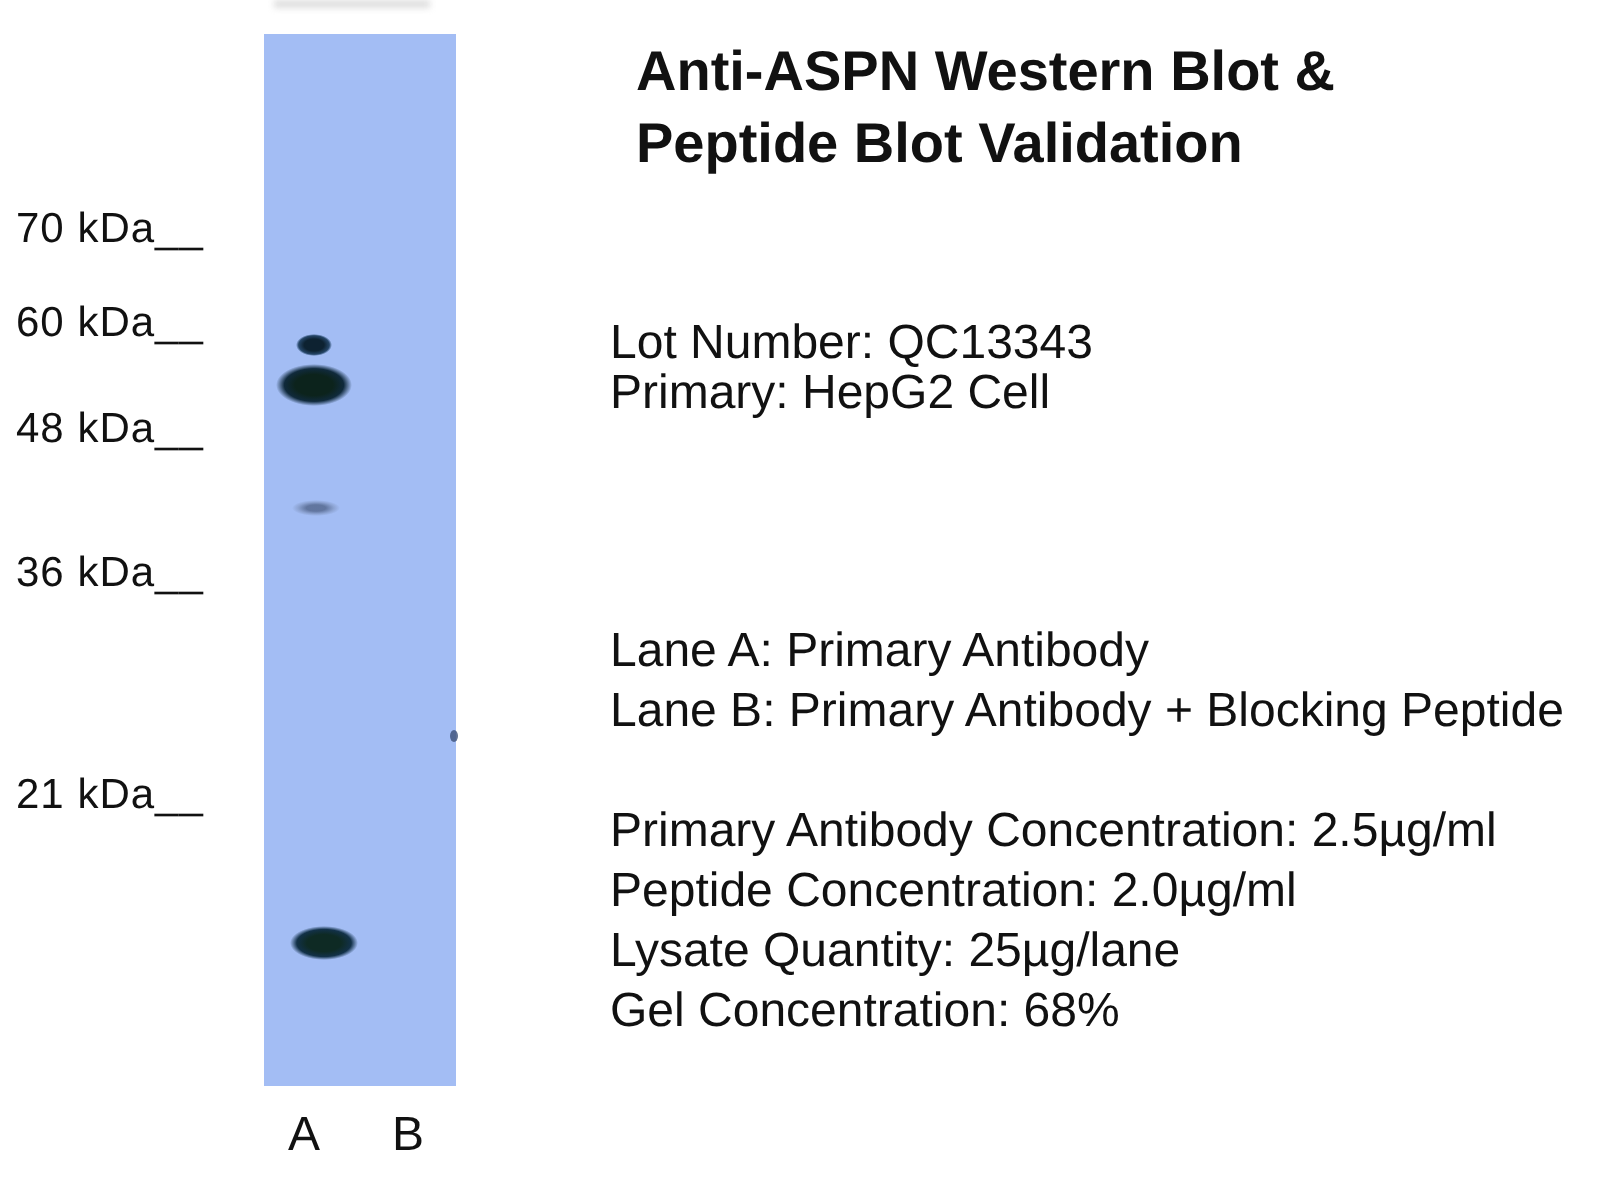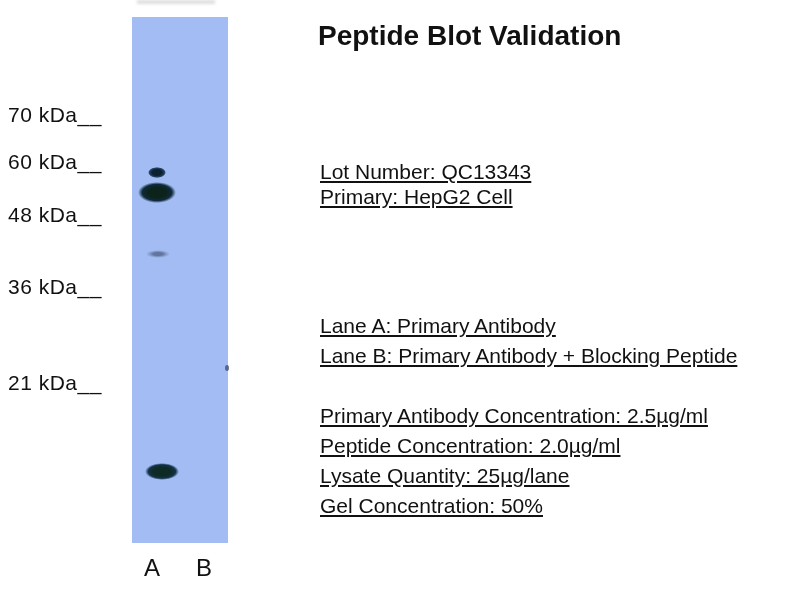--- a/index.html
+++ b/index.html
@@ -78,67 +78,67 @@
     position: absolute;
     left: 318px; top: 18px;
     font-size: 28px;
     font-weight: bold;
     line-height: 36px;
     color: var(--text, #111111);
     white-space: nowrap;
   }
   .info-block {
     position: absolute;
-    left: 320px;
-    font-size: 21px;
+    left: 305px;
+    font-size: 24px;
     color: var(--text, #111111);
     white-space: nowrap;
-    text-decoration: underline;
   }
   .block-lot    { top: 159px; line-height: 25px; }
   .block-lanes  { top: 311px; line-height: 30px; }
   .block-conds  { top: 401px; line-height: 30px; }
 </style>
 </head>
 <body>
 
 <div class="stage">
 
   <div class="marker" style="top:103px">70 kDa__</div>
   <div class="marker" style="top:150px">60 kDa__</div>
   <div class="marker" style="top:203px">48 kDa__</div>
   <div class="marker" style="top:275px">36 kDa__</div>
-  <div class="marker" style="top:371px">21 kDa__</div>
+  <div class="marker" style="top:386px">21 kDa__</div>
 
   <div class="gel-top-smudge"></div>
   <div class="gel">
     <div class="band band-upper"></div>
     <div class="band band-main"></div>
     <div class="band band-faint"></div>
     <div class="band band-lower"></div>
     <div class="speck"></div>
   </div>
 
   <div class="lane-letter lane-letter-a">A</div>
   <div class="lane-letter lane-letter-b">B</div>
 
   <div class="title">
+    <div>Anti-ASPN Western Blot &amp;</div>
     <div>Peptide Blot Validation</div>
   </div>
 
   <div class="info-block block-lot">
     <div>Lot Number: QC13343</div>
     <div>Primary: HepG2 Cell</div>
   </div>
 
   <div class="info-block block-lanes">
     <div>Lane A: Primary Antibody</div>
     <div>Lane B: Primary Antibody + Blocking Peptide</div>
   </div>
 
   <div class="info-block block-conds">
     <div>Primary Antibody Concentration: 2.5µg/ml</div>
     <div>Peptide Concentration: 2.0µg/ml</div>
     <div>Lysate Quantity: 25µg/lane</div>
-    <div>Gel Concentration: 50%</div>
+    <div>Gel Concentration: 68%</div>
   </div>
 
 </div>
 
 </body></html>

